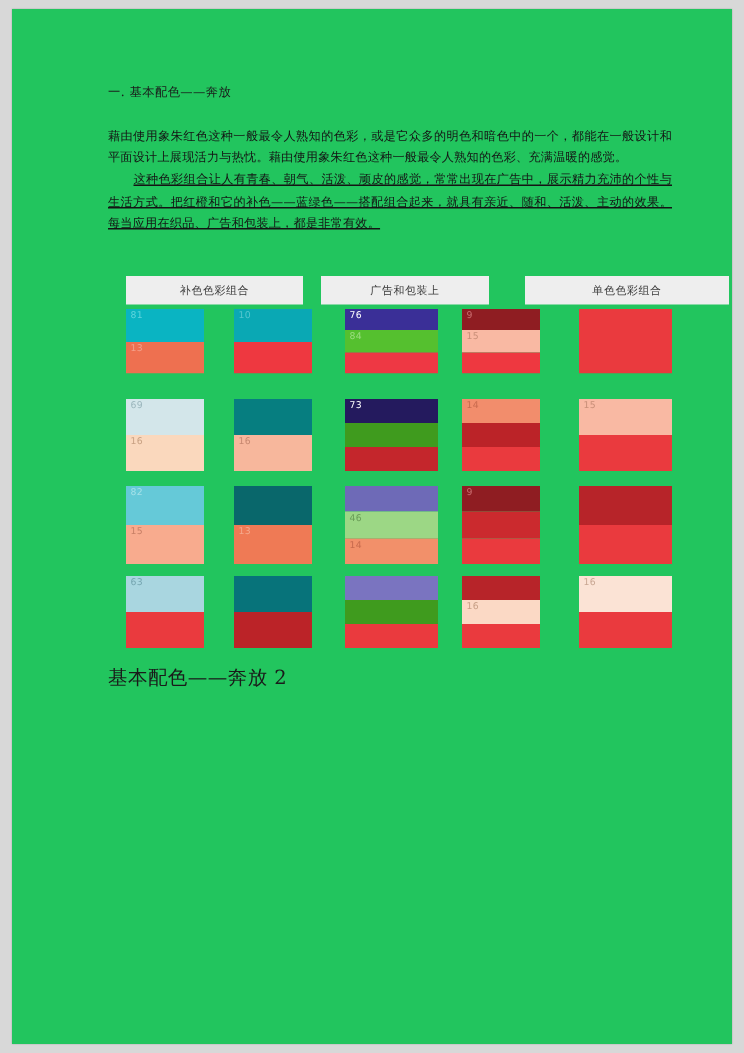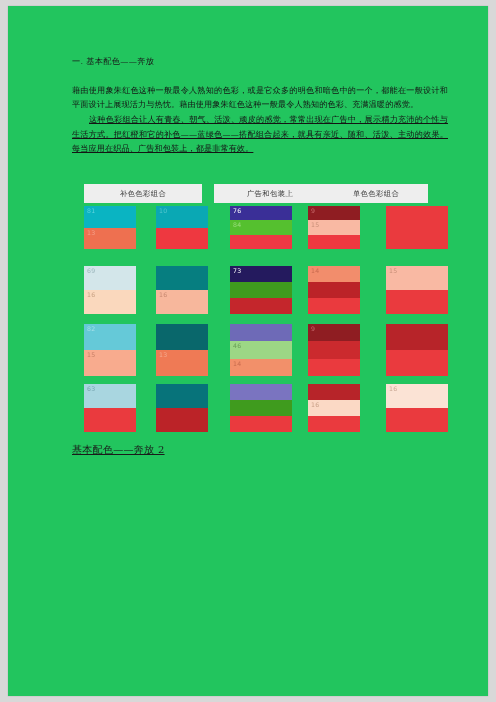--- a/index.html
+++ b/index.html
@@ -68,21 +68,21 @@
     font-family: "DejaVu Serif", "Liberation Serif", serif;
     font-size: 7.3px;
     display: flex;
     align-items: center;
     justify-content: center;
     letter-spacing: 0.4px;
     white-space: nowrap;
   }
   .cat.c0 { left: 6px;   width: 118px; }
   .cat.c1 { left: 136px; width: 112px; }
-  .cat.c2 { left: 246px; width: 104px; }
+  .cat.c2 { left: 272px; width: 136px; }
 
   
   .grid {
     position: absolute;
     left: 70px;
     top: 200px;
     width: 390px;
   }
   .grid-row {
     position: relative;
@@ -108,25 +108,24 @@
     font-size: 6.2px;
     font-family: "DejaVu Sans", "Liberation Sans", sans-serif;
     letter-spacing: 0.2px;
     line-height: 8px;
   }
   .caption {
     position: absolute;
     left: 64px;
     top: 437px;
     font-family: "DejaVu Serif", "Liberation Serif", serif;
-    font-size: 10px;
+    font-size: 13px;
     color: #1a1a1a;
     letter-spacing: 0.3px;
     white-space: nowrap;
-    text-decoration: underline;
   }
 </style>
 </head>
 <body>
 
 <div id="page">
 
   <div class="doc-body">
     <div class="heading">一. 基本配色——奔放</div>
     <p class="para">藉由使用象朱红色这种一般最令人熟知的色彩，或是它众多的明色和暗色中的一个，都能在一般设计和平面设计上展现活力与热忱。藉由使用象朱红色这种一般最令人熟知的色彩、充满温暖的感觉。</p>

